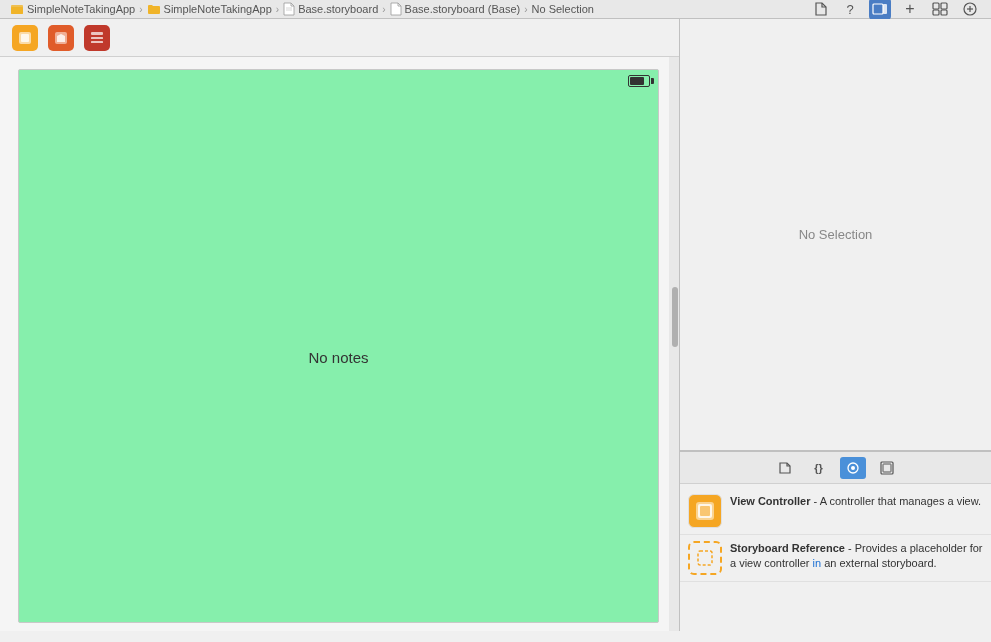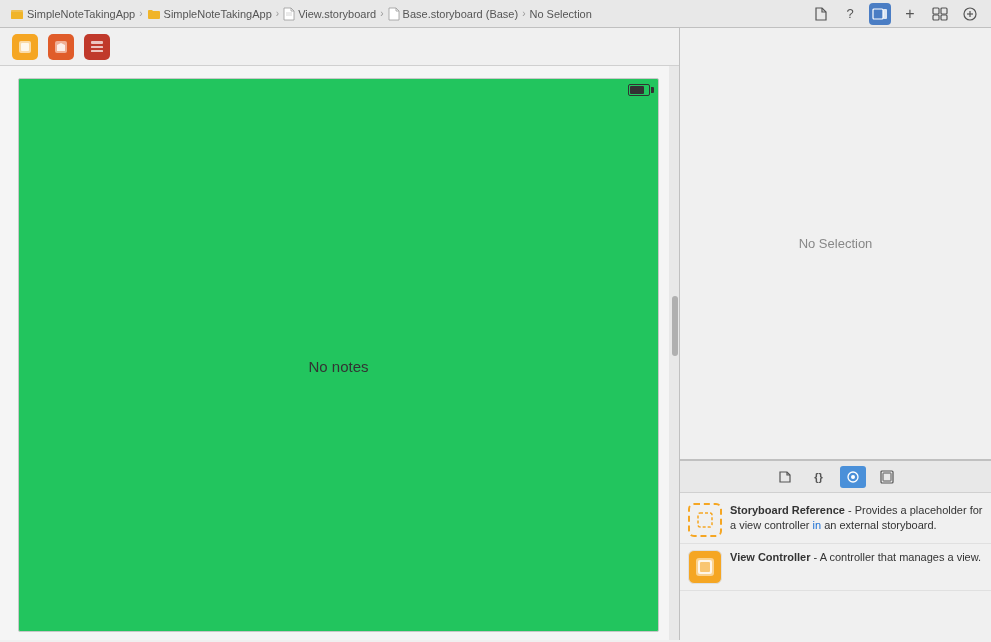--- a/index.html
+++ b/index.html
@@ -7,21 +7,21 @@
       width: 991px;
       height: 642px;
       background: #f0f0f0;
       font-family: -apple-system, BlinkMacSystemFont, 'Helvetica Neue', Arial, sans-serif;
       font-size: 12px;
       overflow: hidden;
     }
 
     
     .top-bar {
-      height: 28px;
+      height: 19px;
       background: #e8e8e8;
       border-bottom: 1px solid #c0c0c0;
       display: flex;
       align-items: center;
       justify-content: space-between;
       padding: 0 10px;
     }
     .breadcrumb {
       display: flex;
       align-items: center;
@@ -114,21 +114,21 @@
       overflow: hidden;
     }
 
     
     .iphone-frame {
       position: absolute;
       top: 12px;
       left: 18px;
       right: 20px;
       bottom: 8px;
-      background: #22c55e;
+      background: #86efac;
       border: 1px solid #c8c8c8;
       border-radius: 2px;
     }
     .iphone-status-bar {
       height: 22px;
       display: flex;
       align-items: center;
       justify-content: flex-end;
       padding: 0 8px;
     }
@@ -308,21 +308,21 @@
     </span>
     <span class="breadcrumb-sep">›</span>
 
     <span class="breadcrumb-item">
       <svg width="12" height="14" viewBox="0 0 12 14">
         <path d="M1,1 L8,1 L11,4 L11,13 L1,13 Z" fill="white" stroke="#999" stroke-width="0.8"></path>
         <path d="M8,1 L8,4 L11,4" fill="none" stroke="#999" stroke-width="0.8"></path>
         <line x1="3" y1="6" x2="9" y2="6" stroke="#ccc" stroke-width="0.8"></line>
         <line x1="3" y1="8" x2="9" y2="8" stroke="#ccc" stroke-width="0.8"></line>
       </svg>
-      <span>View.storyboard</span>
+      <span>Base.storyboard</span>
     </span>
     <span class="breadcrumb-sep">›</span>
 
     <span class="breadcrumb-item">
       <svg width="12" height="14" viewBox="0 0 12 14">
         <path d="M1,1 L8,1 L11,4 L11,13 L1,13 Z" fill="white" stroke="#999" stroke-width="0.8"></path>
         <path d="M8,1 L8,4 L11,4" fill="none" stroke="#999" stroke-width="0.8"></path>
       </svg>
       <span>Base.storyboard (Base)</span>
     </span>
@@ -442,47 +442,47 @@
           <svg width="14" height="14" viewBox="0 0 14 14">
             <rect x="1" y="1" width="12" height="12" rx="1" fill="none" stroke="currentColor" stroke-width="1.2"></rect>
             <rect x="3" y="3" width="8" height="8" rx="0.5" fill="none" stroke="currentColor" stroke-width="1.0"></rect>
           </svg>
         </button>
       </div>
 
       <div class="library-items">
 
         <div class="library-item">
-          <div class="library-item-icon dashed" style="border-color:#f5a623;">
-            <svg width="22" height="22" viewBox="0 0 22 22">
-              <rect x="4" y="4" width="14" height="14" rx="2" fill="none" stroke="#f5a623" stroke-width="1.5" stroke-dasharray="3,2"></rect>
-            </svg>
-          </div>
-          <div class="library-item-text">
-            <div class="library-item-title">
-              <span>Storyboard Reference</span>
-              <span style="font-weight:normal;"> - Provides a placeholder for a view controller <span class="highlight">in</span> an external storyboard.</span>
-            </div>
-          </div>
-        </div>
-
-        <div class="library-item">
           <div class="library-item-icon" style="background:#f5a623;">
             <svg width="22" height="22" viewBox="0 0 22 22">
               <rect x="2" y="2" width="18" height="18" rx="3" fill="white" opacity="0.5"></rect>
               <rect x="4" y="4" width="14" height="14" rx="2" fill="white" opacity="0.8"></rect>
               <rect x="6" y="6" width="10" height="10" rx="1" fill="#f5a623" opacity="0.6"></rect>
             </svg>
           </div>
           <div class="library-item-text">
             <div class="library-item-title">
               <span>View Controller</span>
               <span style="font-weight:normal;"> - </span>
               <span style="font-weight:normal;">A controller that manages a view.</span>
             </div>
           </div>
         </div>
 
+        <div class="library-item">
+          <div class="library-item-icon dashed" style="border-color:#f5a623;">
+            <svg width="22" height="22" viewBox="0 0 22 22">
+              <rect x="4" y="4" width="14" height="14" rx="2" fill="none" stroke="#f5a623" stroke-width="1.5" stroke-dasharray="3,2"></rect>
+            </svg>
+          </div>
+          <div class="library-item-text">
+            <div class="library-item-title">
+              <span>Storyboard Reference</span>
+              <span style="font-weight:normal;"> - Provides a placeholder for a view controller <span class="highlight">in</span> an external storyboard.</span>
+            </div>
+          </div>
+        </div>
+
       </div>
     </div>
 
   </div>
 </div>
 
 </body></html>

